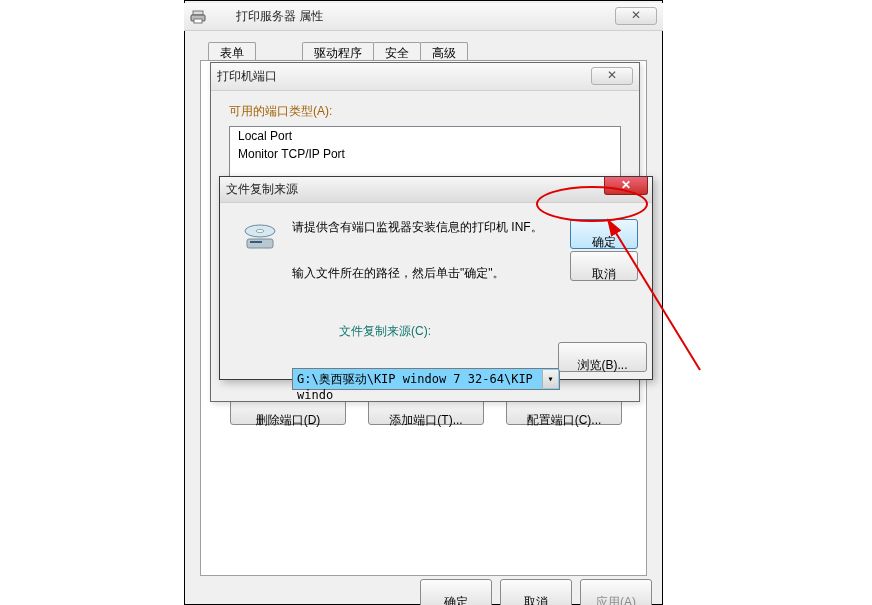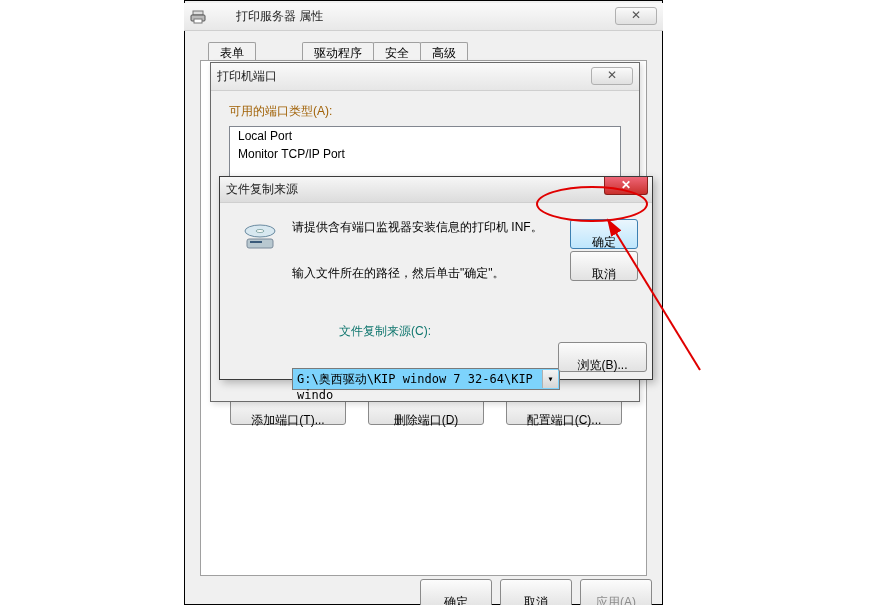--- a/index.html
+++ b/index.html
@@ -289,22 +289,22 @@
 <div class="tabs">
   <div class="tab">表单</div>
   <div class="tab active">端口</div>
   <div class="tab">驱动程序</div>
   <div class="tab">安全</div>
   <div class="tab">高级</div>
 </div>
 <div class="tab-body"></div>
 
 <div class="port-action-btns">
+  <div class="btn">删除端口(D)</div>
   <div class="btn">添加端口(T)...</div>
-  <div class="btn">删除端口(D)</div>
   <div class="btn">配置端口(C)...</div>
 </div>
 
 <div class="port-dialog">
   <div class="titlebar">
     <span class="title-text">打印机端口</span>
     <div class="close-btn">✕</div>
   </div>
   <div class="port-body">
     <div class="group-label">可用的端口类型(A):</div>

